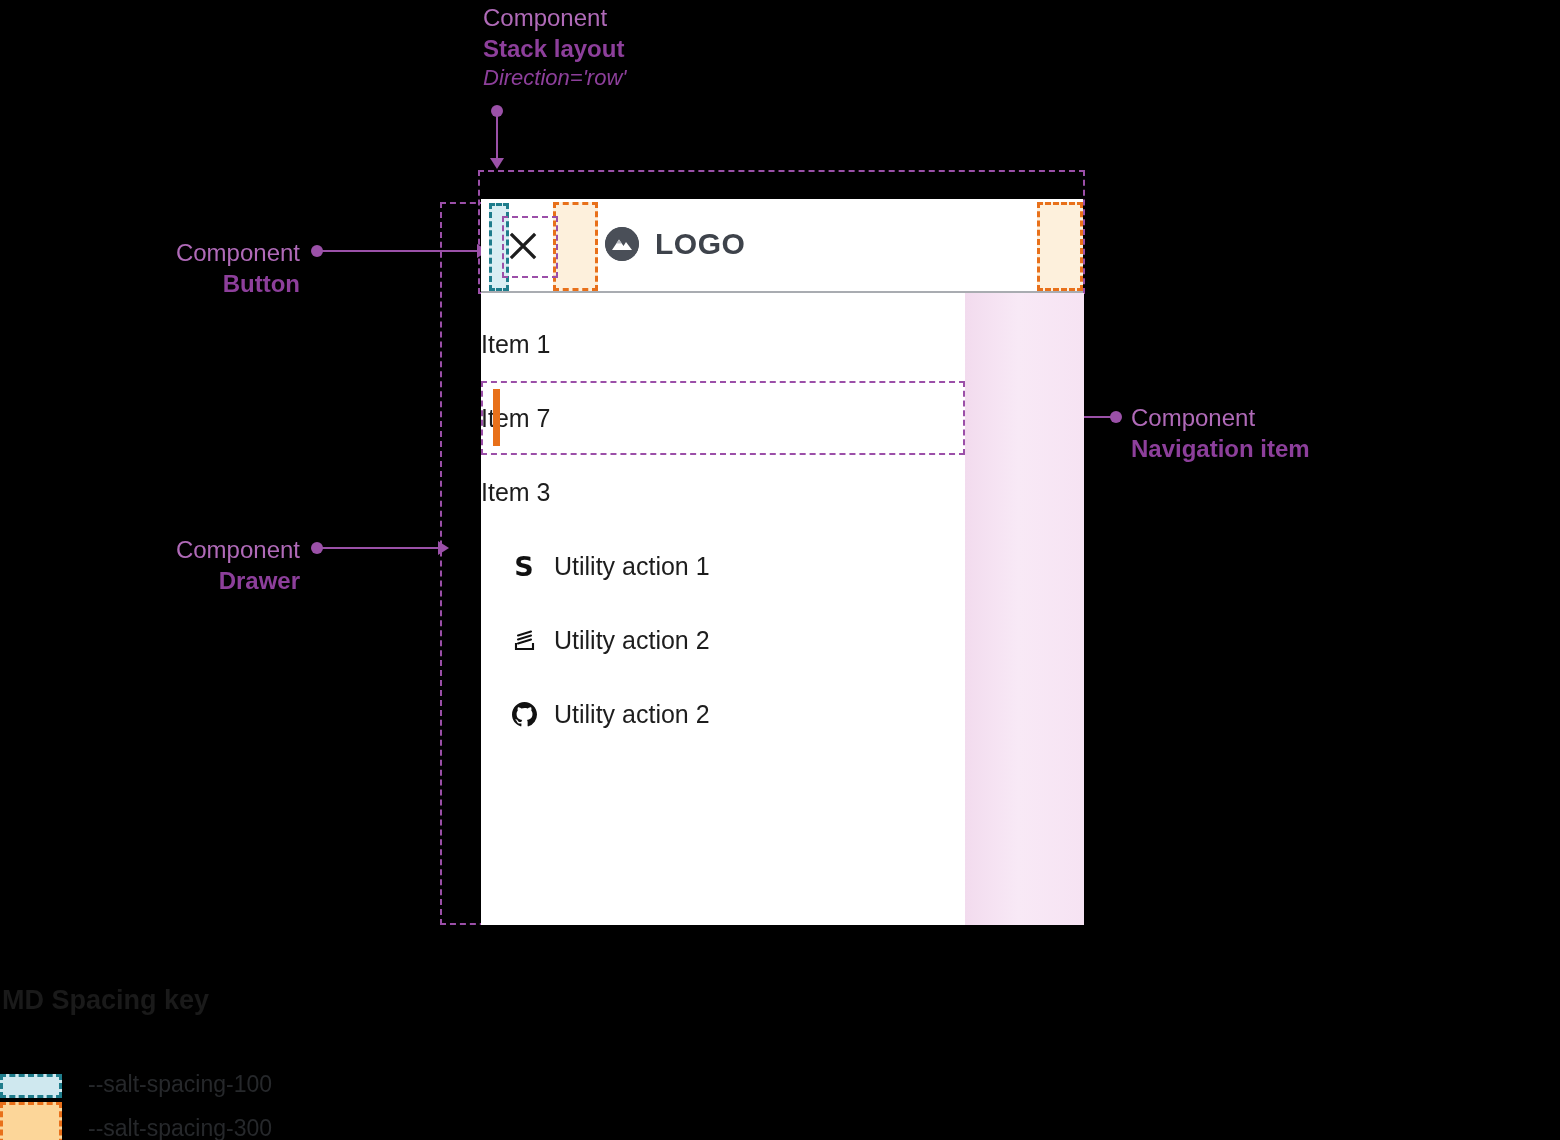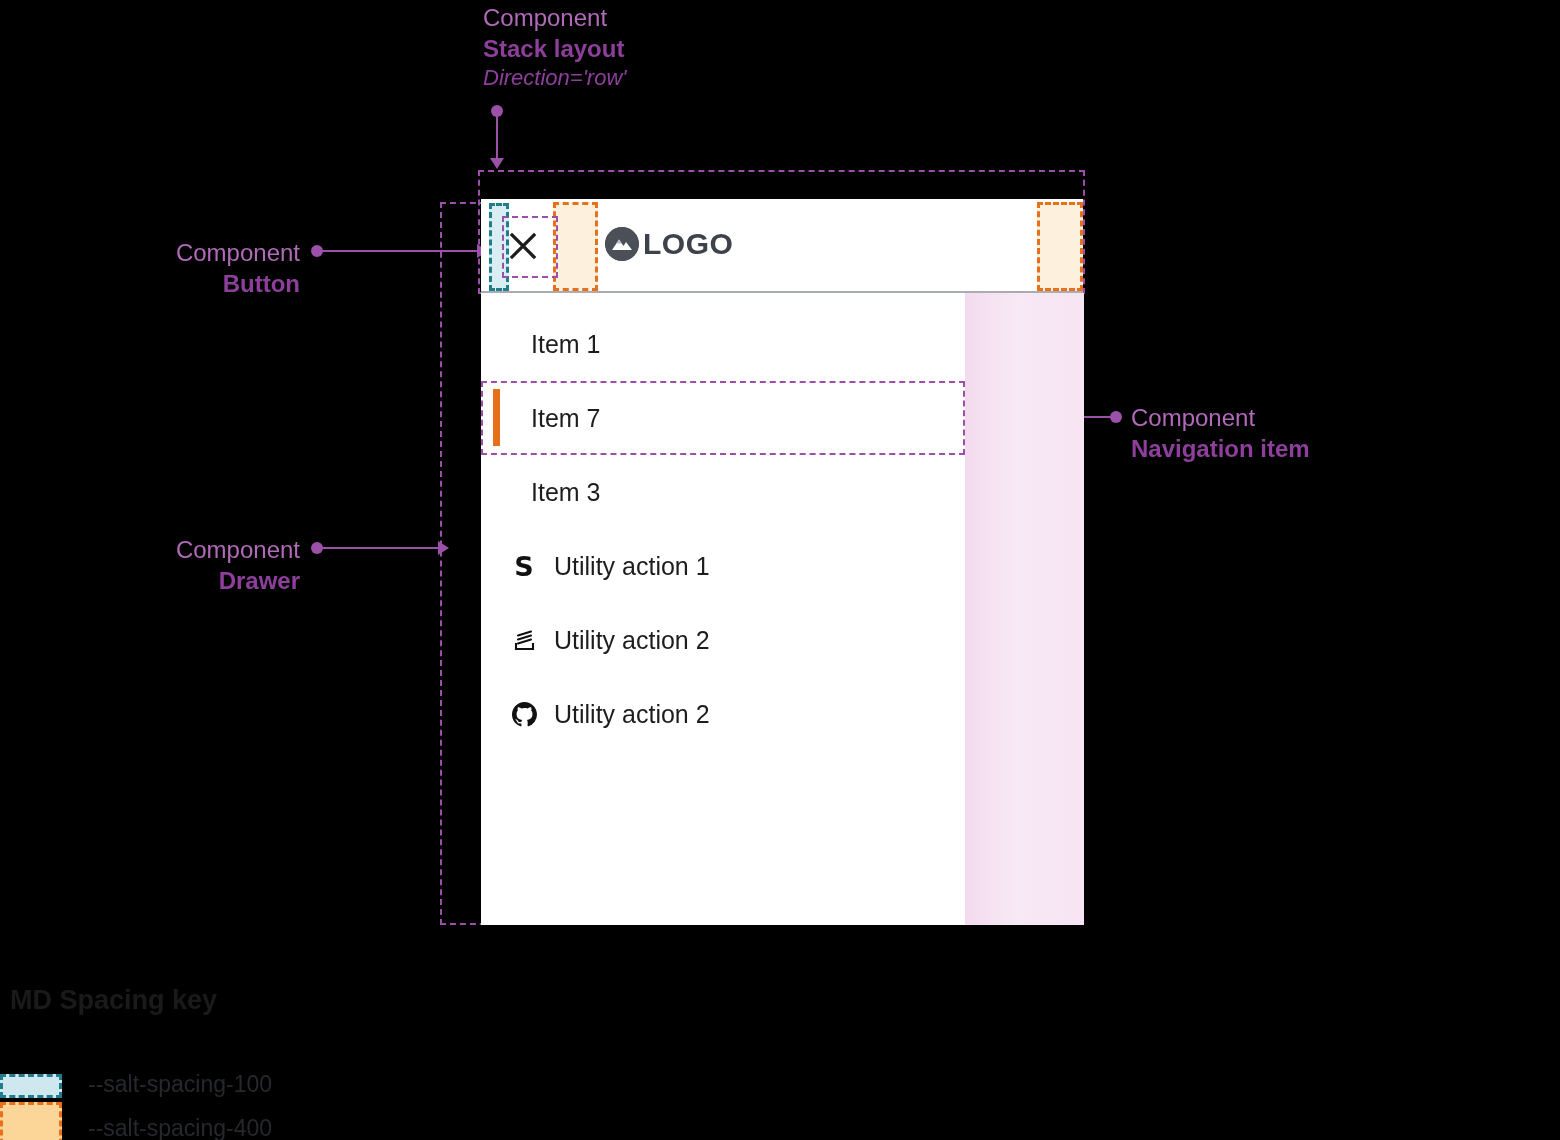--- a/index.html
+++ b/index.html
@@ -32,45 +32,45 @@
   .dash-teal{position:absolute;border:3px dashed #1f7d8c;background:#d9eef3;box-sizing:border-box;}
   .dash-orange{position:absolute;border:3px dashed #e8701a;background:#fdf0dc;box-sizing:border-box;}
 
   
   #drawer{position:absolute;left:481px;top:199px;width:602px;height:726px;background:#ffffff;}
   #drawer-header{position:relative;height:94px;background:#ffffff;
     border-bottom:2px solid #a9acb1;box-sizing:border-box;display:flex;align-items:center;}
   .close-btn{position:absolute;left:18px;top:23px;width:48px;height:48px;
     display:flex;align-items:center;justify-content:center;background:transparent;border:0;cursor:pointer;}
   .close-btn svg{display:block;}
-  .logo-wrap{position:absolute;left:124px;top:28px;display:flex;align-items:center;gap:4px;}
+  .logo-wrap{position:absolute;left:124px;top:28px;display:flex;align-items:center;gap:16px;}
   .logo-mark{width:34px;height:34px;border-radius:50%;background:#4a4f58;
     display:flex;align-items:flex-end;justify-content:center;overflow:hidden;}
   .logo-text{font-size:30px;font-weight:700;color:#3e434b;letter-spacing:0.5px;}
 
   #nav-list{position:relative;padding-top:14px;}
   .nav-item{position:relative;height:74px;display:flex;align-items:center;
-    padding-left:50px;box-sizing:border-box;cursor:pointer;}
+    box-sizing:border-box;cursor:pointer;}
   .nav-item .label{font-size:25px;color:#1d1d1d;}
   .nav-item.active::before{content:"";position:absolute;left:12px;top:8px;
     width:7px;height:57px;background:#e8701a;}
 
   .util-item{position:relative;height:74px;display:flex;align-items:center;
     padding-left:30px;box-sizing:border-box;cursor:pointer;gap:17px;}
   .util-item .uicon{width:26px;display:flex;align-items:center;justify-content:center;color:#111;}
   .util-item .label{font-size:25px;color:#1d1d1d;}
   .s-glyph{font-size:27px;font-weight:700;font-family:"DejaVu Sans",sans-serif;line-height:1;}
 
   
   #pink-overlay{position:absolute;left:965px;top:293px;width:119px;height:632px;
     background:linear-gradient(to right,#f2dbee 0%,#f8e9f6 45%,#f6e3f3 100%);pointer-events:none;}
 
   
   #key{position:absolute;left:0;top:985px;}
-  #key .key-title{font-size:27px;font-weight:700;color:#1a1a1a;padding-left:10px;}
+  #key .key-title{font-size:27px;font-weight:700;color:#1a1a1a;padding-left:2px;}
   .key-row{display:flex;align-items:center;height:52px;}
   .key-sw{width:62px;height:24px;box-sizing:border-box;}
   .key-sw.tall{height:52px;}
   .key-label{font-size:23px;color:#26282b;margin-left:26px;}
 </style>
 </head>
 <body>
 
 <div class="anno" id="anno-stack" style="left:483px;top:3px;">
   <div class="kind">Component</div>
@@ -188,15 +188,15 @@
 <div class="dash-purple" style="left:481px;top:381px;width:484px;height:74px;"></div>
 
 <div id="key">
   <div class="key-title">MD Spacing key</div>
   <div class="key-row" style="margin-top:30px;align-items:flex-end;">
     <span class="key-sw" id="sw0" style="background: rgb(207, 232, 239); border: 3px dashed rgb(31, 125, 140); box-sizing: border-box;"></span>
     <span class="key-label">--salt-spacing-100</span>
   </div>
   <div class="key-row" style="margin-top:4px;">
     <span class="key-sw tall" id="sw1" style="background: rgb(252, 214, 153); border: 3px dashed rgb(232, 112, 26); box-sizing: border-box;"></span>
-    <span class="key-label">--salt-spacing-400</span>
+    <span class="key-label">--salt-spacing-300</span>
   </div>
 </div>
 
 </body></html>

